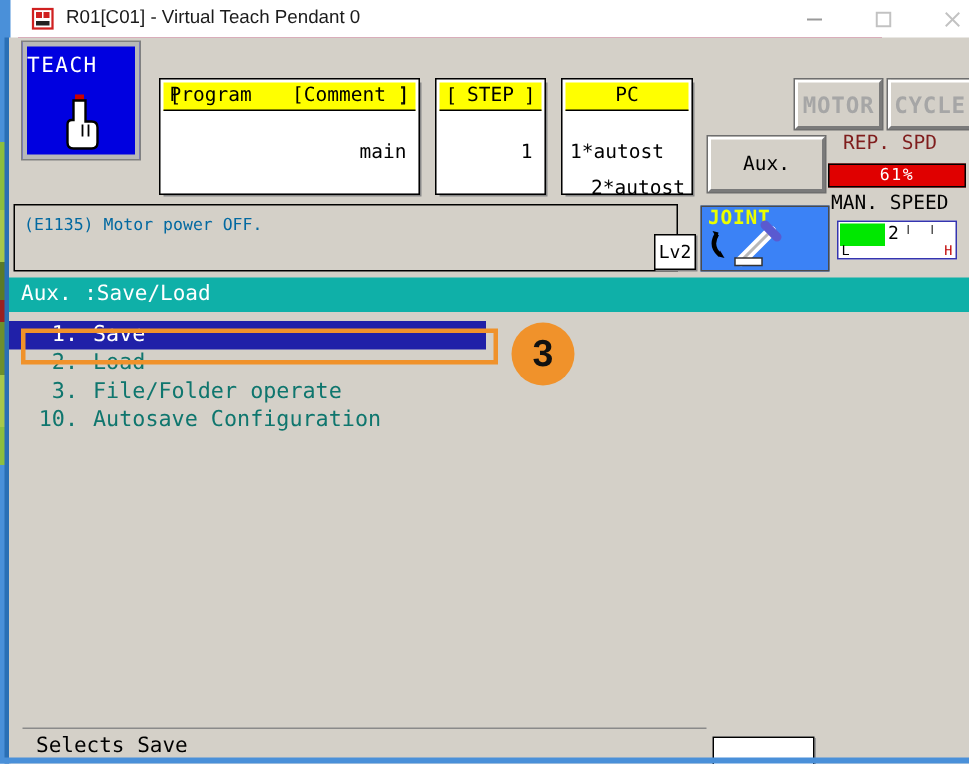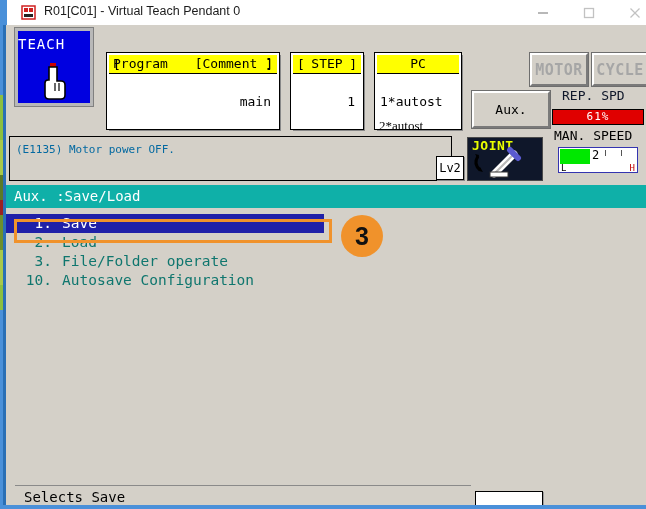--- a/index.html
+++ b/index.html
@@ -119,21 +119,21 @@
   #panel-program { left: 101px; top: 28px; width: 172px; height: 76px; }
   #panel-step    { left: 285px; top: 28px; width: 72px;  height: 76px; }
   #panel-pc      { left: 369px; top: 28px; width: 86px;  height: 76px; }
 
   .ph-left  { position: absolute; left: 4px; }
   .ph-right { position: absolute; right: 4px; }
   .pb-val   { position: absolute; right: 6px; top: 20px; }
   .pb-br-l  { position: absolute; left: 4px;  bottom: 2px; }
   .pb-br-r  { position: absolute; right: 4px; bottom: 2px; }
   .pc-line1 { position: absolute; left: 3px; top: 20px; }
-  .pc-line2 { position: absolute; left: 2px; top: 44px; font-family: Liberation Serif, serif; }
+  .pc-line2 { position: absolute; left: 17px; top: 44px; }
 
   
   .chip {
     position: absolute; top: 28px;
     height: 33px;
     background: #d4d0c8;
     border: 2px solid #ffffff;
     border-right-color: #7a7a7a;
     border-bottom-color: #7a7a7a;
     box-sizing: border-box;
@@ -156,21 +156,21 @@
     border-bottom-color: #7a7a7a;
     box-sizing: border-box;
     outline: 1px solid #6e6e6e;
     display: flex; align-items: center; justify-content: center;
     font-size: 13px;
   }
 
   
   #rep-label {
     position: absolute; left: 556px; top: 63px;
-    font-size: 13px; color: #0f172a;
+    font-size: 13px; color: #7f1d1d;
     white-space: nowrap;
   }
   #rep-bar {
     position: absolute; left: 546px; top: 84px;
     width: 92px; height: 16px;
     background: #e00000;
     border: 1px solid #000000;
     box-sizing: border-box;
     color: #ffffff;
     font-size: 11px;
@@ -227,22 +227,22 @@
     background: #ffffff;
     border: 1px solid #000000;
     box-sizing: border-box;
     font-size: 12px;
     text-align: center;
     line-height: 22px;
     box-shadow: 1px 1px 0 0 #888;
   }
   #joint-icon {
     position: absolute; left: 461px; top: 112px;
-    width: 76px; height: 44px;
-    background: #0f172a;
+    width: 86px; height: 44px;
+    background: #3b82f6;
     border: 1px solid #4a4a4a;
     box-sizing: border-box;
     overflow: hidden;
   }
   #joint-text {
     position: absolute; left: 4px; top: 0px;
     color: #eaff00;
     font-size: 13px;
     font-weight: bold;
     letter-spacing: 0.5px;

